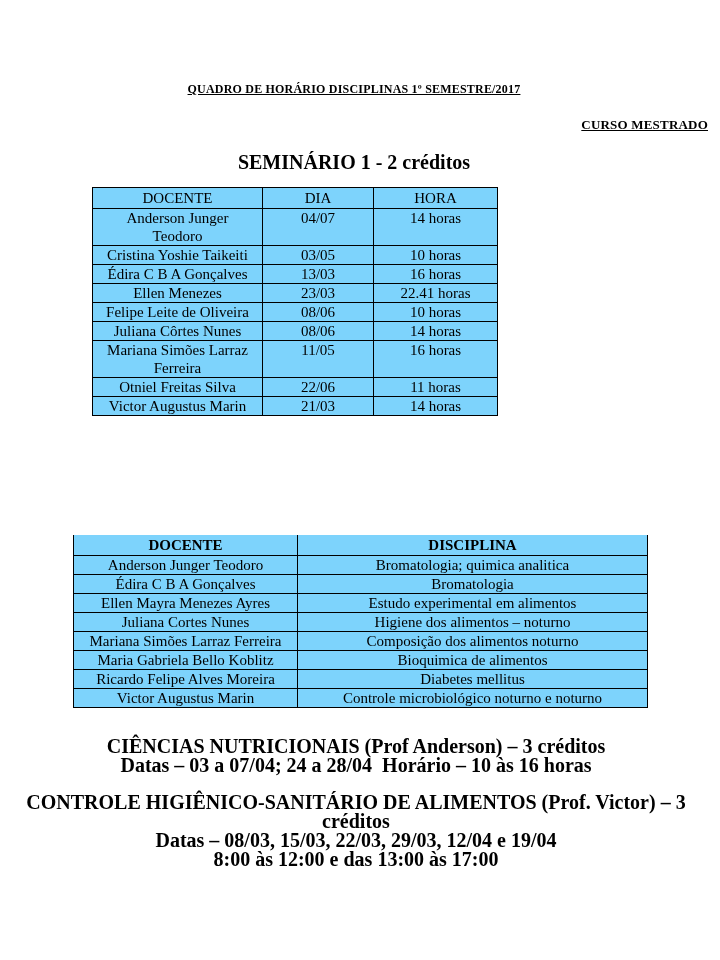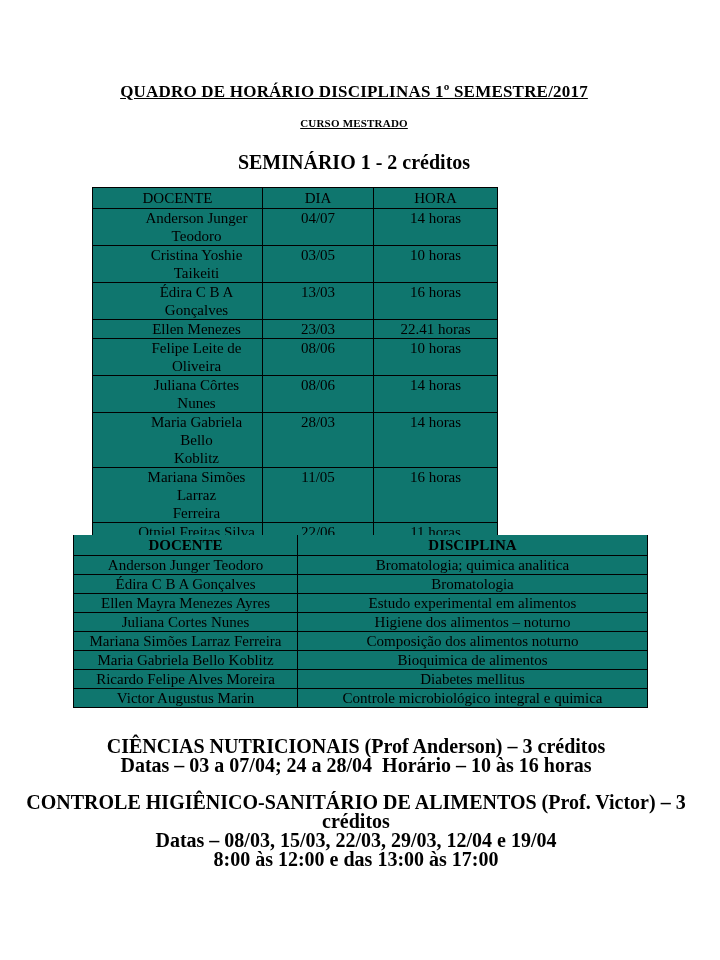--- a/index.html
+++ b/index.html
@@ -13,43 +13,43 @@
   }
   .page { position: absolute; inset: 0; }
 
   .heading {
     position: absolute;
     left: 0; width: 708px;
     text-align: center;
     font-weight: bold;
     white-space: pre-wrap;
   }
-  .h-title    { top: 82px;  font-size: 17px; text-decoration: underline; letter-spacing: 0.2px; }
-  .h-curso    { top: 117px; font-size: 11px; text-decoration: underline; letter-spacing: 0.2px; }
+  .h-title    { top: 82px;  font-size: 12px; text-decoration: underline; letter-spacing: 0.2px; }
+  .h-curso    { top: 117px; font-size: 13px; text-decoration: underline; letter-spacing: 0.2px; text-align: right; }
   .h-section  { font-size: 20px; }
   .h-sem      { top: 151px; }
   .h-estagio  { top: 506px; }
 
   table {
     position: absolute;
     border-collapse: collapse;
     table-layout: fixed;
-    background: #0f766e;
+    background: #7dd3fc;
   }
   td, th {
     border: 1px solid #000000;
     font-size: 15px;
     line-height: 18px;
     text-align: center;
     vertical-align: top;
     padding: 0 2px;
     overflow: hidden;
     font-weight: normal;
   }
-  .pre { white-space: pre-line; padding-left: 40px; }
+  .pre { white-space: pre-line; }
 
   #table-seminario { left: 92px; top: 187px; width: 405px; }
   #table-seminario th { height: 20px; line-height: 20px; }
 
   #table-estagio { left: 73px; top: 535px; width: 574px; border-top: none; }
   #table-estagio th { font-weight: bold; height: 20px; line-height: 20px; border-top: none; }
 
   .footline {
     position: absolute;
     left: 0; width: 712px;
@@ -112,26 +112,20 @@
       <td class="pre">Felipe Leite de Oliveira</td>
       <td>08/06</td>
       <td>10 horas</td>
     </tr>
     <tr>
       <td class="pre">Juliana Côrtes Nunes</td>
       <td>08/06</td>
       <td>14 horas</td>
     </tr>
     <tr>
-      <td class="pre">Maria Gabriela Bello
-Koblitz</td>
-      <td>28/03</td>
-      <td>14 horas</td>
-    </tr>
-    <tr>
       <td class="pre">Mariana Simões Larraz
 Ferreira</td>
       <td>11/05</td>
       <td>16 horas</td>
     </tr>
     <tr>
       <td class="pre">Otniel Freitas Silva</td>
       <td>22/06</td>
       <td>11 horas</td>
     </tr>
@@ -177,21 +171,21 @@
     <tr>
       <td>Maria Gabriela Bello Koblitz</td>
       <td>Bioquimica de alimentos</td>
     </tr>
     <tr>
       <td>Ricardo Felipe Alves Moreira</td>
       <td>Diabetes mellitus</td>
     </tr>
     <tr>
       <td>Victor Augustus Marin</td>
-      <td>Controle microbiológico integral e quimica</td>
+      <td>Controle microbiológico noturno e noturno</td>
     </tr>
   </tbody>
     </table>
 
   <div class="footline f1">CIÊNCIAS NUTRICIONAIS (Prof Anderson) – 3 créditos</div>
   <div class="footline f2">Datas – 03 a 07/04; 24 a 28/04  Horário – 10 às 16 horas</div>
   <div class="footline f3">CONTROLE HIGIÊNICO-SANITÁRIO DE ALIMENTOS (Prof. Victor) – 3</div>
   <div class="footline f4">créditos</div>
   <div class="footline f5">Datas – 08/03, 15/03, 22/03, 29/03, 12/04 e 19/04</div>
   <div class="footline f6">8:00 às 12:00 e das 13:00 às 17:00</div>

